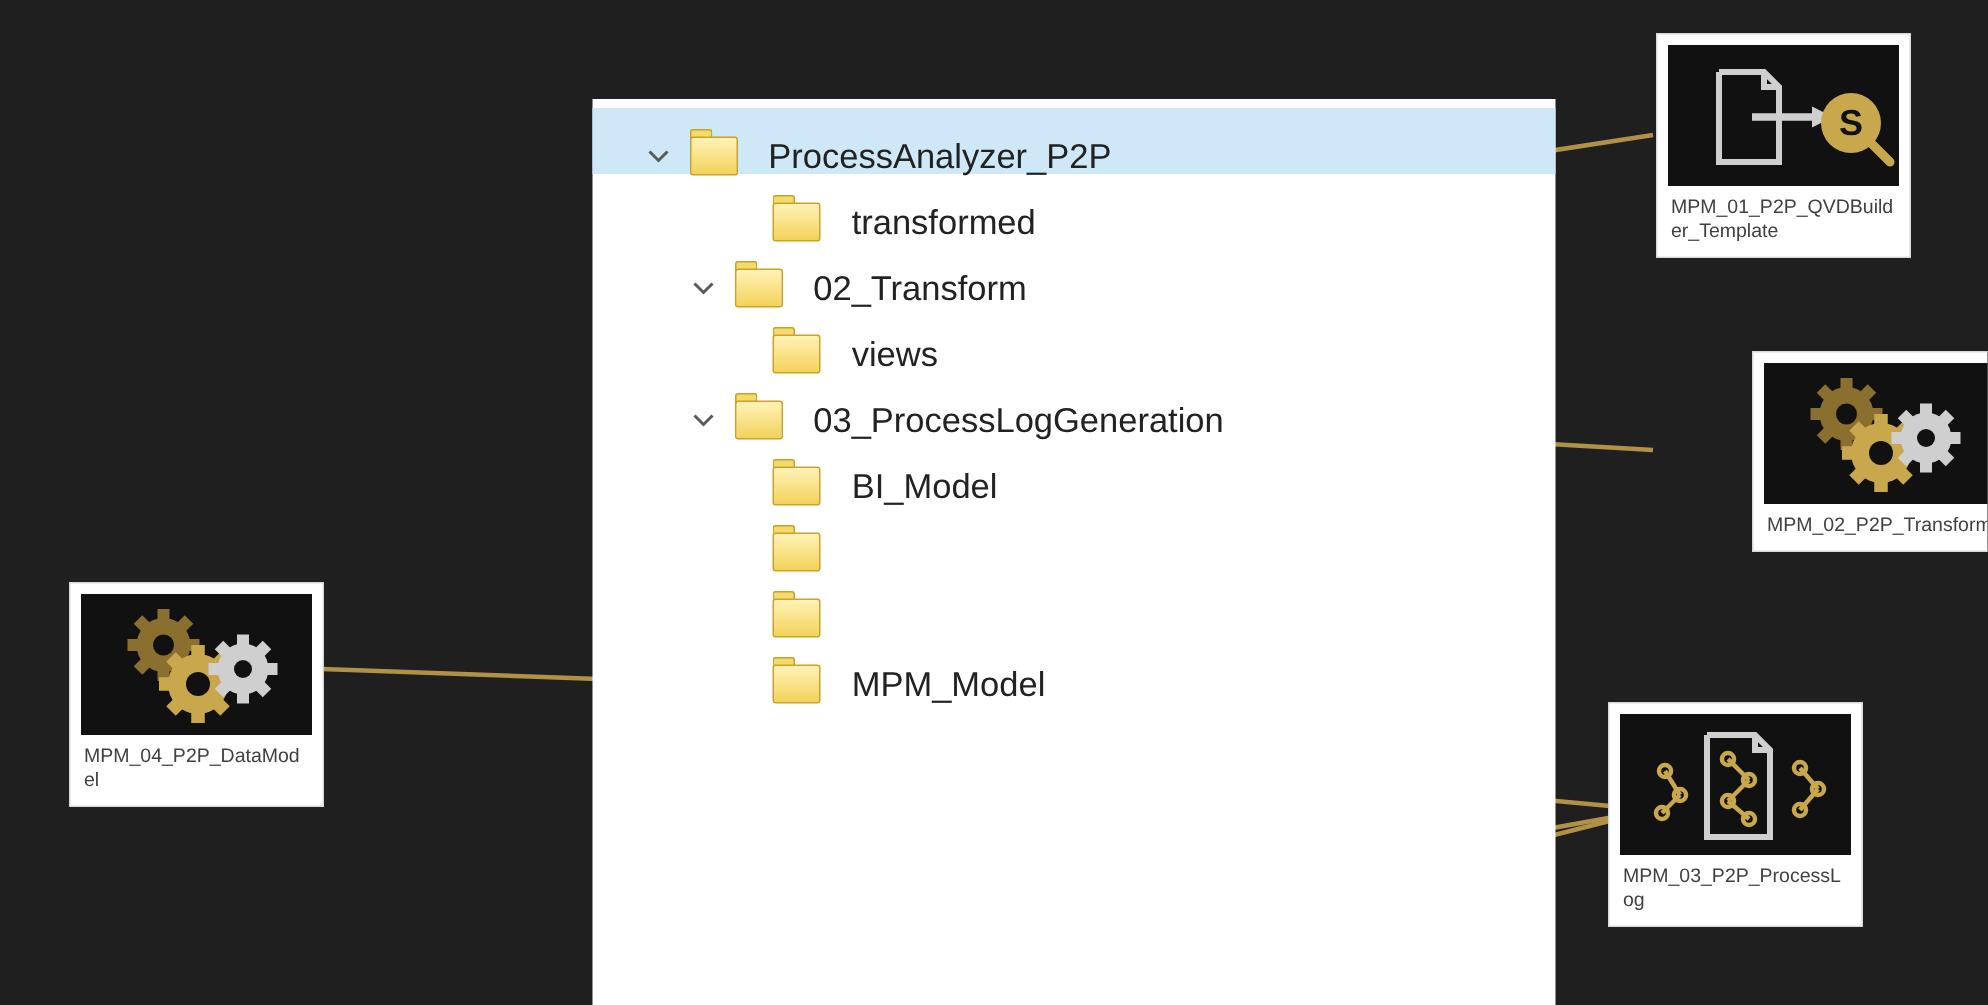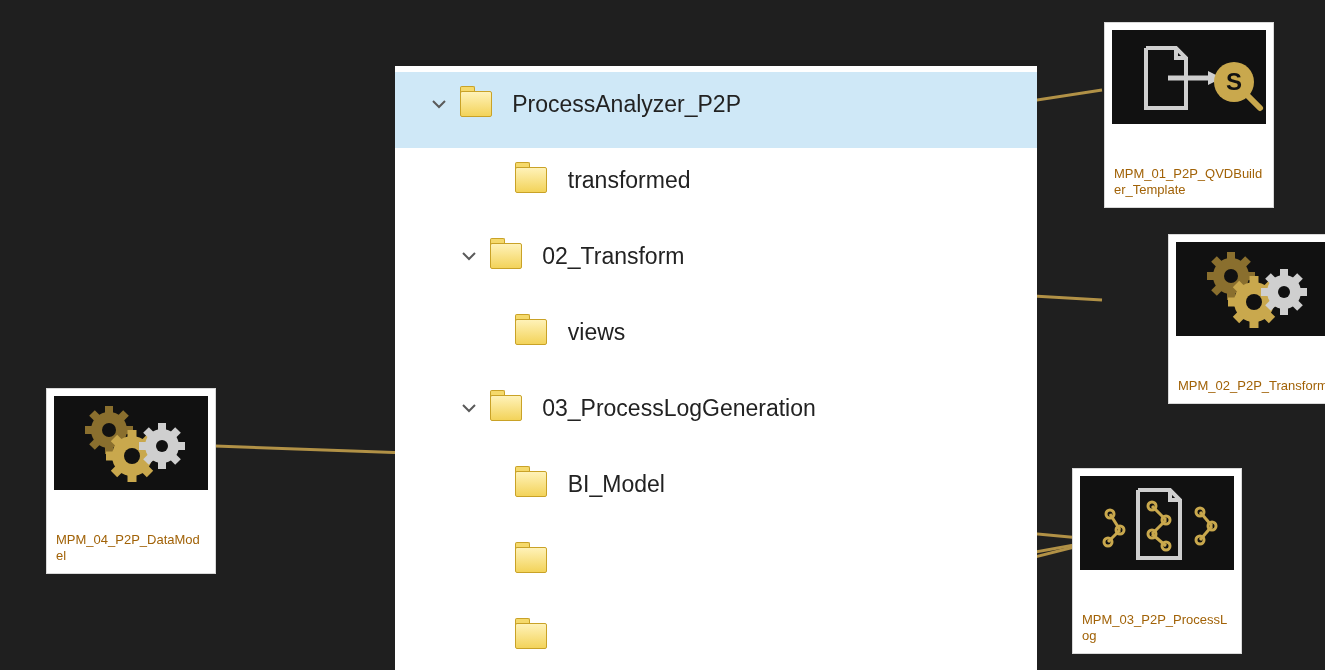--- a/index.html
+++ b/index.html
@@ -19,21 +19,21 @@
   .tree-panel {
     position: absolute;
     left: 395px; top: 66px;
     width: 642px; height: 618px;
     background: #ffffff;
     box-sizing: border-box;
     padding-top: 6px;
   }
   .tree-row {
     position: relative;
-    height: 76px;
+    height: 44px;
     line-height: 60px;
     font-size: 23px;
     color: #222;
     white-space: nowrap;
   }
   .tree-row.selected {
     background: #cfe8f7;
   }
   .twisty {
     display: inline-block;
@@ -93,24 +93,23 @@
   }
   .app-thumb {
     width: 154px;
     height: 94px;
     background: #111111;
     position: relative;
   }
   .app-cap {
     font-size: 13px;
     line-height: 16px;
-    color: #a16207;
+    color: #404040;
     padding: 6px 2px 2px 2px;
     word-break: break-all;
-    margin-top: 36px;
   }
 
   
   svg.connectors {
     position: absolute;
     left: 0; top: 0;
     width: 1325px; height: 670px;
     pointer-events: none;
   }
 

